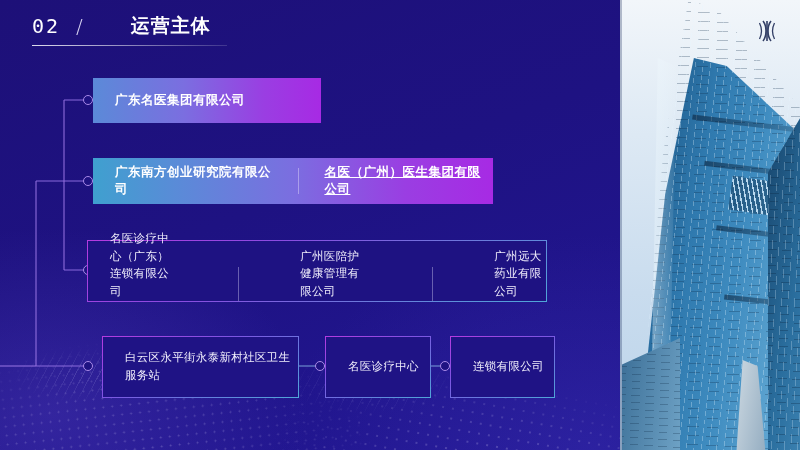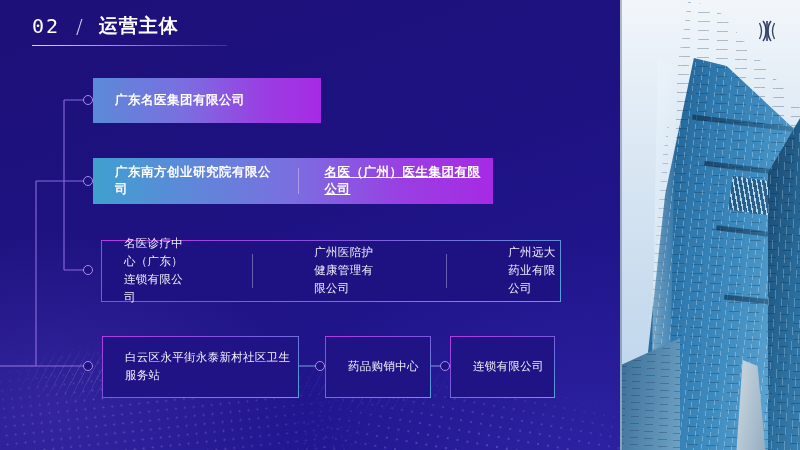--- a/index.html
+++ b/index.html
@@ -120,21 +120,21 @@
 
   
   .header{position:absolute;left:32px;top:16px;display:flex;align-items:flex-start;gap:14px;}
   .num{
     font-size:20px;letter-spacing:2px;color:#ffffff;font-weight:400;line-height:1;
     font-family:"DejaVu Sans Mono","Liberation Mono",monospace;
   }
   .slash{color:#d8d4f2;font-size:20px;line-height:1;font-weight:300;padding:0 2px;}
   .htitle{
     font-size:19px;color:#ffffff;font-weight:700;line-height:1;letter-spacing:1px;
-    position:relative;padding-bottom:3px;
+    position:relative;padding-bottom:3px;margin-left:32px;
   }
   .title-underline{
     position:absolute;left:32px;top:45px;width:195px;height:1px;
     background:linear-gradient(90deg,rgba(255,255,255,.85),rgba(255,255,255,.15));
   }
 
   
   .tree{position:absolute;left:0;top:0;width:620px;height:450px;pointer-events:none;}
 
   
@@ -154,26 +154,26 @@
     background:linear-gradient(90deg,#3fa0cf 0%,#5b8ad8 22%,#7b6ee0 50%,#9a3ee2 78%,#a72ae4 100%);
     display:flex;align-items:center;
   }
   .bar2 .cell{color:#fff;font-size:12.5px;font-weight:700;letter-spacing:.5px;display:flex;align-items:center;}
   .bar2 .c1{margin-left:22px;}
   .bar2 .c2{margin-left:0;text-decoration:underline;}
   .vdiv{width:1px;height:26px;background:rgba(255,255,255,.35);margin:0 26px;}
 
   
   .box3{
-    left:101px;top:240px;width:458px;height:60px;
+    left:87px;top:240px;width:458px;height:60px;
     border:1px solid transparent;
     background:
       linear-gradient(#1e1282,#1e1282) padding-box,
       linear-gradient(150deg,#b53ae0 0%,#8a4ce0 35%,#4fa7d8 100%) border-box;
-    display:flex;align-items:center;gap:48px;
+    display:flex;align-items:flex-end;gap:48px;
   }
   .box3 .cell{color:#f0eefc;font-size:11.5px;line-height:1.55;letter-spacing:.3px;}
   .box3 .c1{margin-left:22px;width:140px;}
   .box3 .c2{width:148px;}
   .box3 .c3{width:110px;}
   .vdiv3{width:1px;height:34px;background:rgba(215,212,245,.40);margin:0 14px;}
 
   
   .box4{
     border:1px solid transparent;
@@ -249,21 +249,21 @@
     <span class="vdiv3"></span>
     <span class="cell c2">广州医陪护健康管理有限公司</span>
     <span class="vdiv3"></span>
     <span class="cell c3">广州远大药业有限公司</span>
   </div>
 
   <div class="row box4 r4a">
     <span class="cell">白云区永平街永泰新村社区卫生服务站</span>
   </div>
   <div class="row box4 r4b">
-    <span class="cell">药品购销中心</span>
+    <span class="cell">名医诊疗中心</span>
   </div>
   <div class="row box4 r4c">
     <span class="cell">连锁有限公司</span>
   </div>
 
   <div class="photo-panel">
     <div class="sky"></div>
     <div class="tower"></div>
     <div class="tower-grid"></div>
     <div class="tower-edge"></div>

